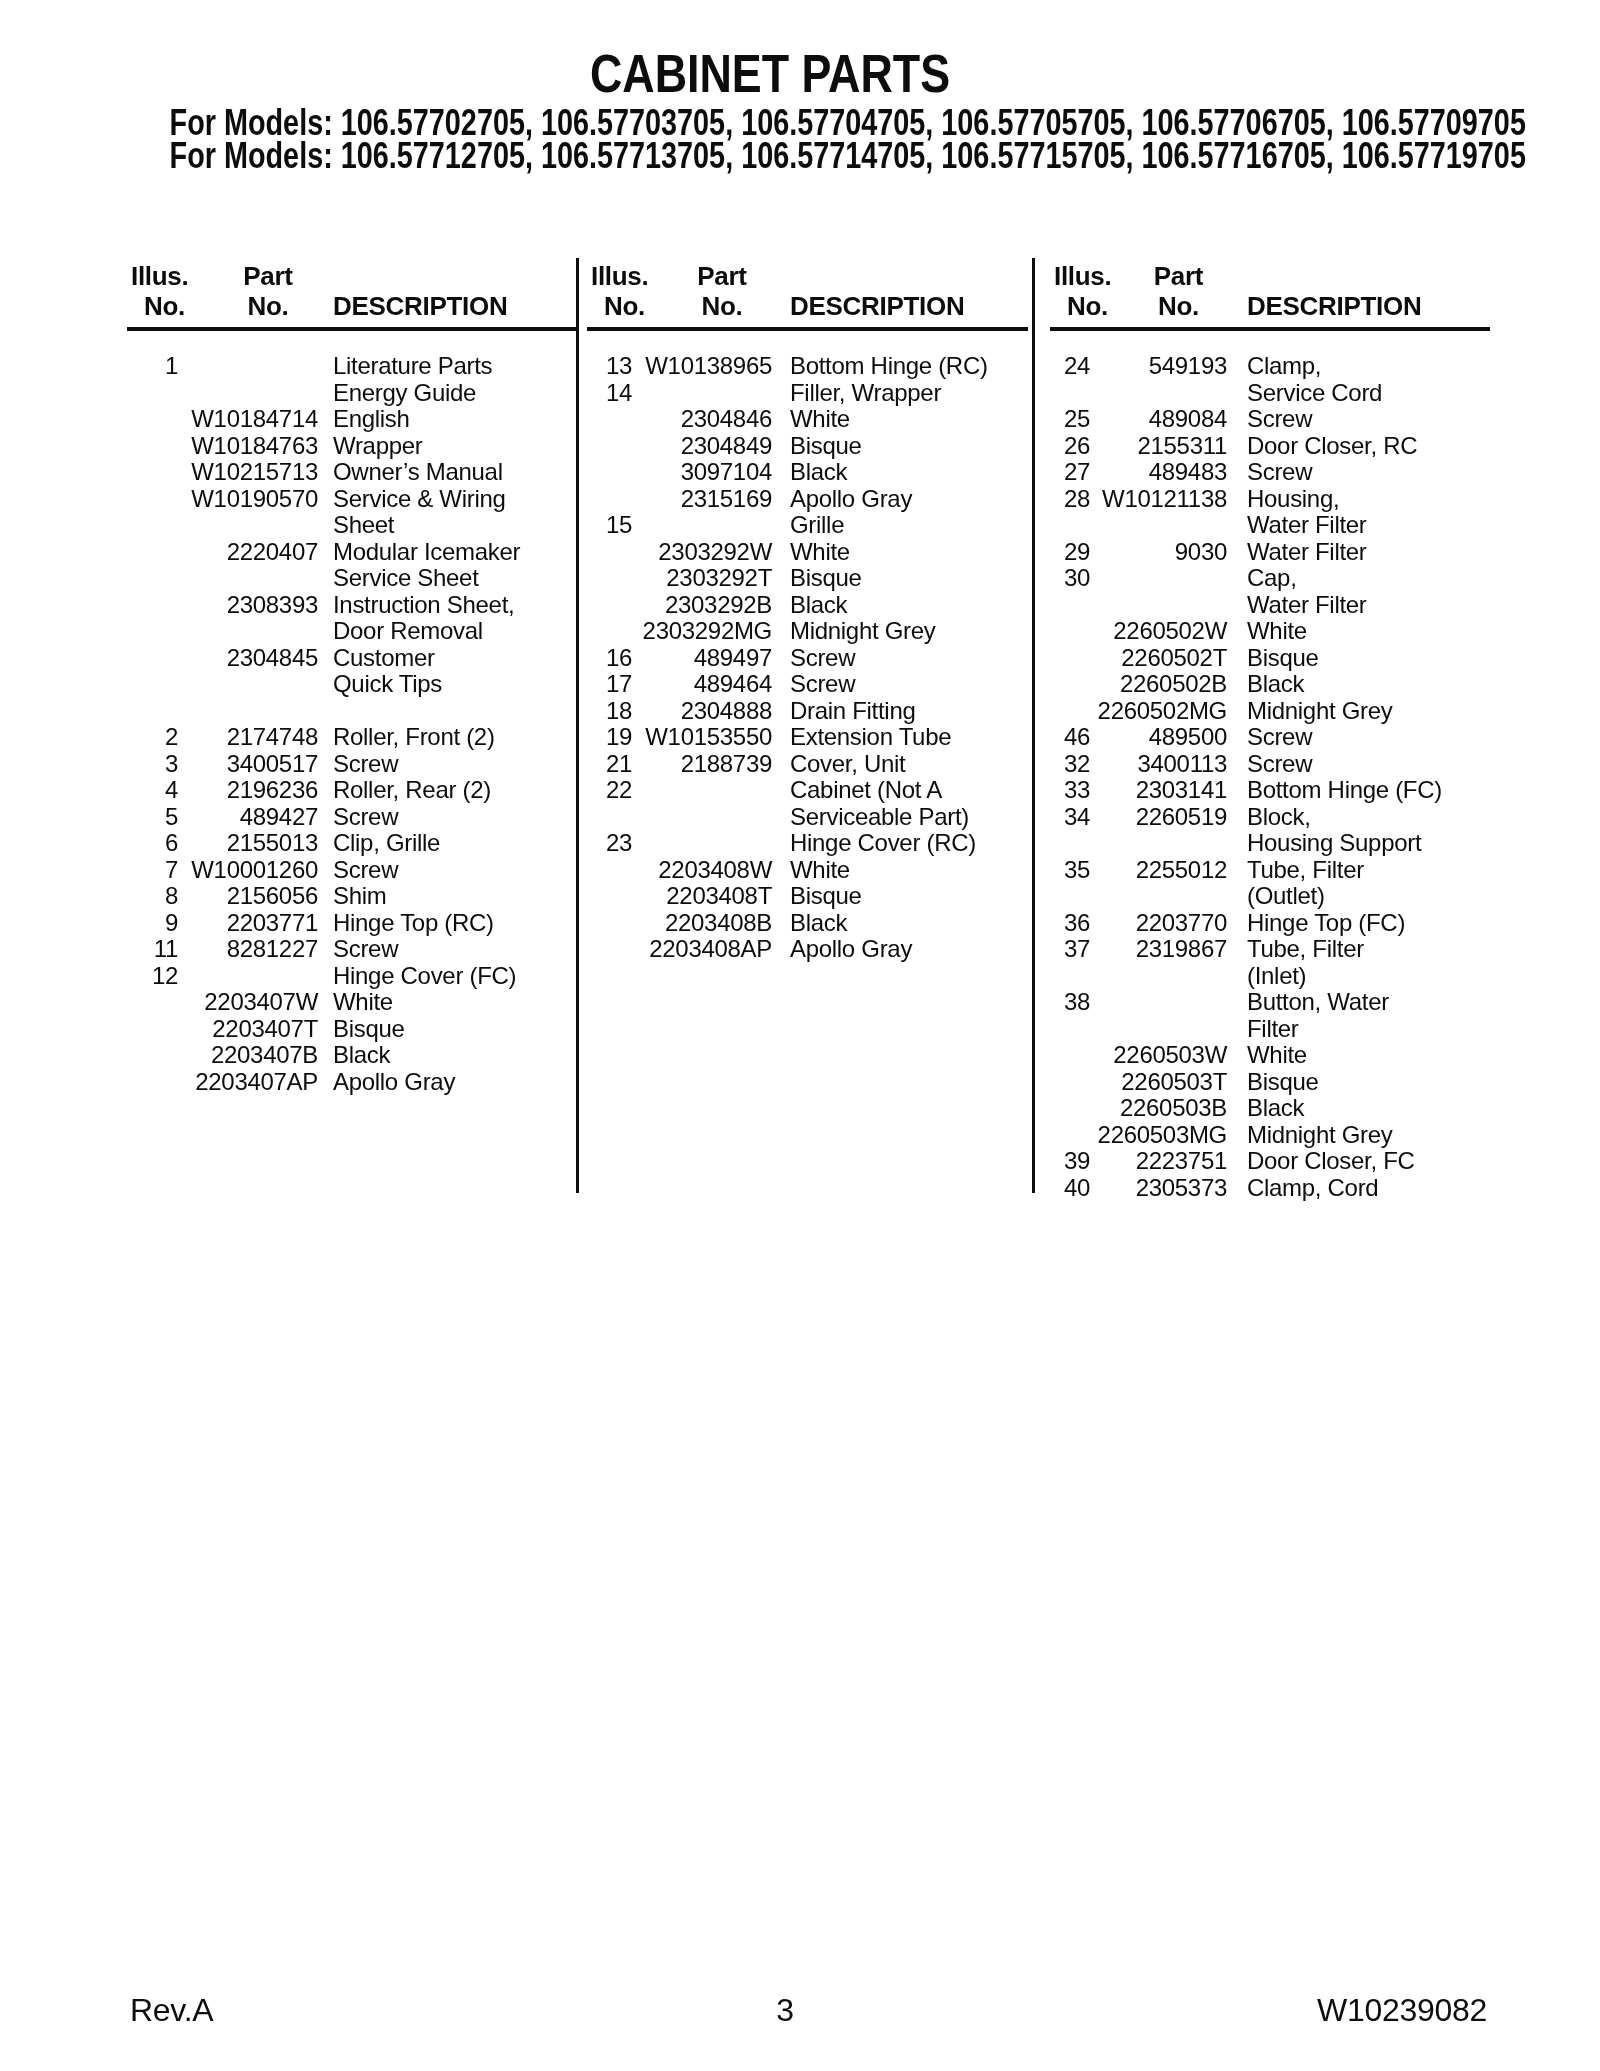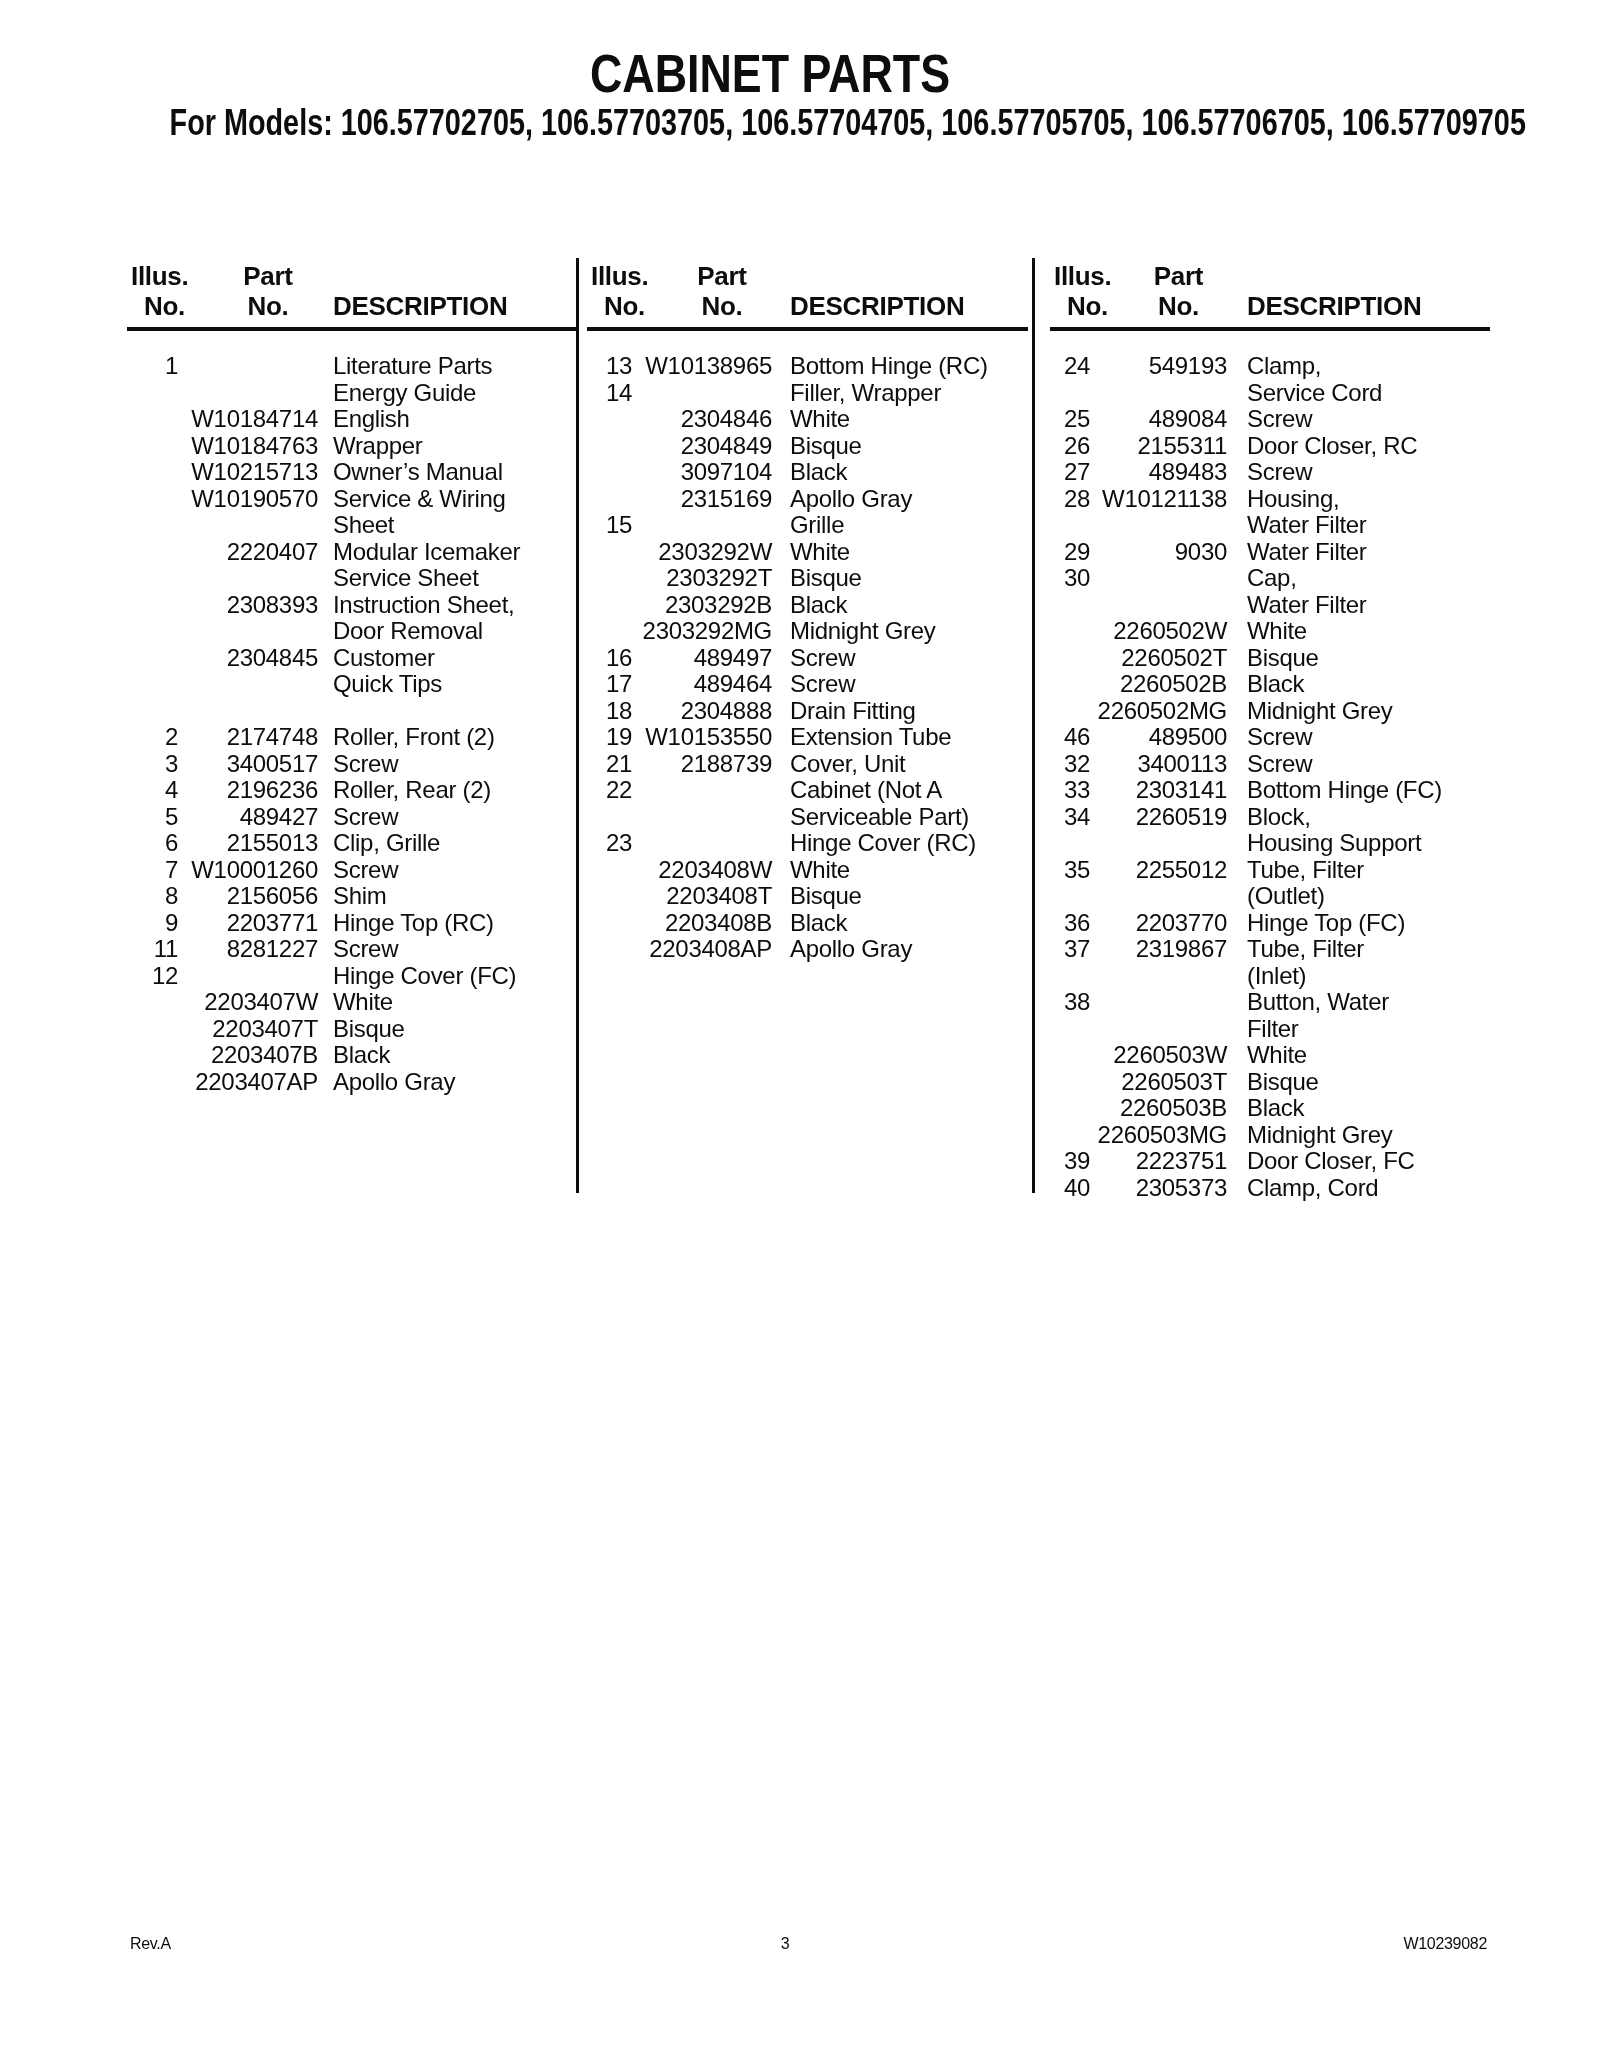--- a/index.html
+++ b/index.html
@@ -71,38 +71,41 @@
   .v-divider {
     position: absolute;
     top: 258px;
     width: 3px; height: 935px;
     background: #0d0d0d;
   }
   #divider-1 { left: 576px; }
   #divider-2 { left: 1032px; }
 
   
-  .footer-item { position: absolute; top: 1935px; font-size: 16px; letter-spacing: -0.3px; }
+  .footer-item { position: absolute; top: 1992px; font-size: 32px; letter-spacing: -0.3px; }
   #footer-rev { left: 130px; }
   #footer-page { left: 0; width: 1570px; text-align: center; }
   #footer-doc { right: 113px; text-align: right; }
 </style>
 </head>
 <body>
 
 <div>
 
   <div class="doc-title">
     <span>CABINET PARTS</span>
   </div>
 
   <div class="models-block">
     <div class="model-line">
       <span>For Models: 106.57702705, 106.57703705, 106.57704705, 106.57705705, 106.57706705, 106.57709705</span>
     </div>
+    <div class="model-line">
+      <span>For Models: 106.57712705, 106.57713705, 106.57714705, 106.57715705, 106.57716705, 106.57719705</span>
+    </div>
   </div>
 
   <div class="col-header geom-1" id="header-1">
     <div class="hgrid">
       <div class="hcell-illus">
         <div>Illus.</div>
         <div class="sub">No.</div>
       </div>
       <div class="hcell-part">
         <div>Part</div>

